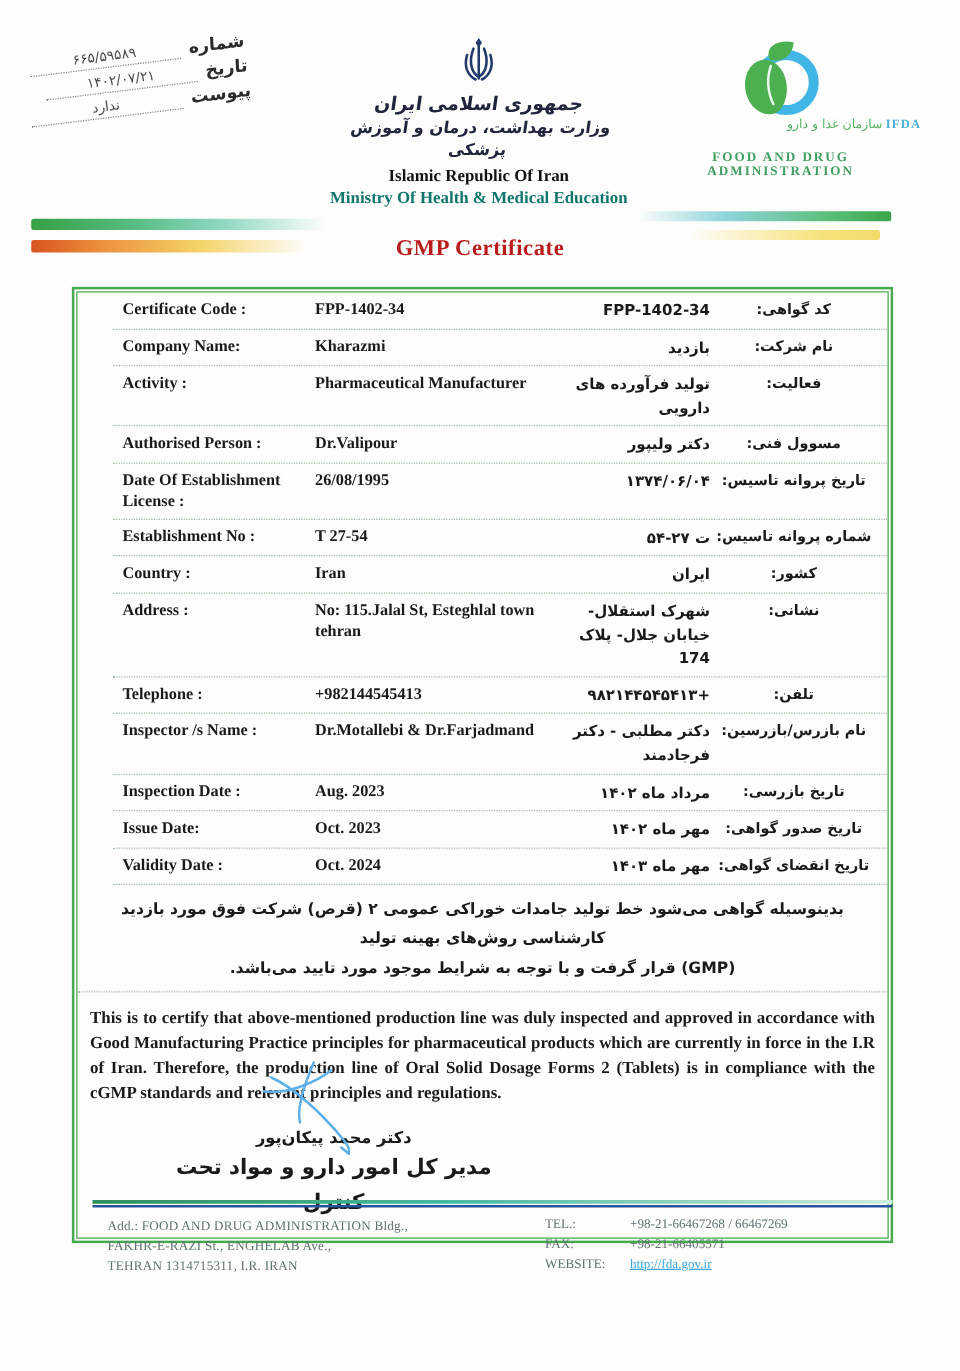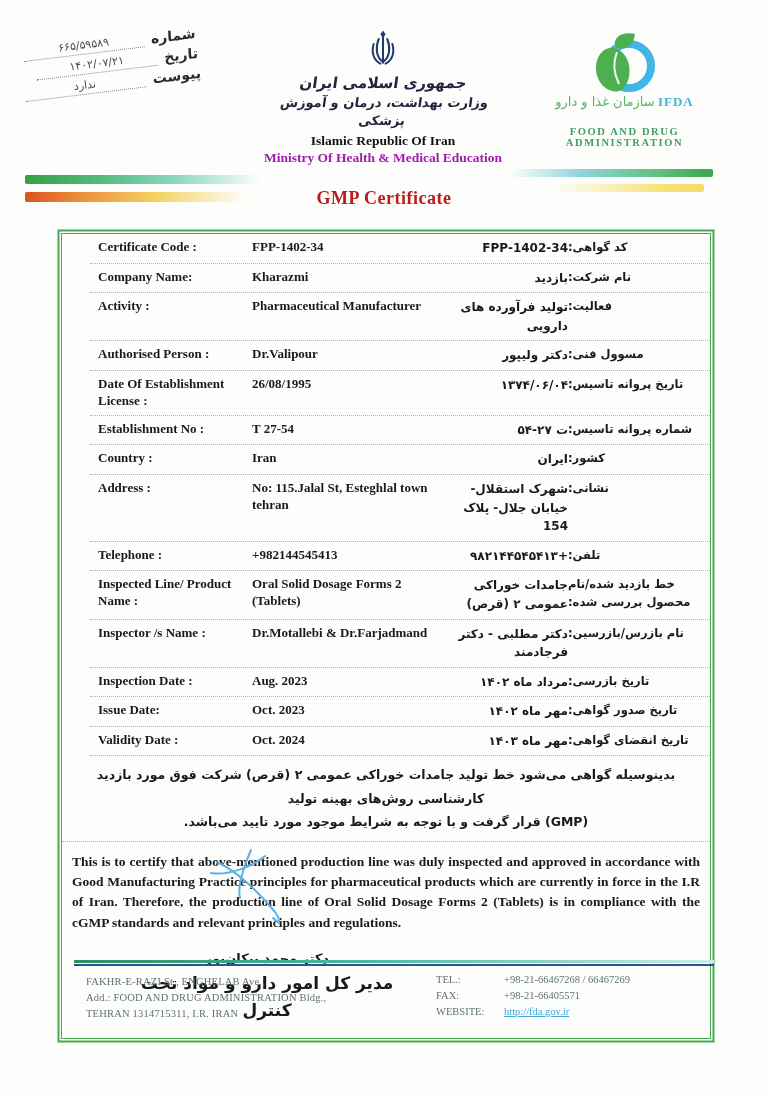--- a/index.html
+++ b/index.html
@@ -19,26 +19,26 @@
                padding:0 2px 2px 2px;direction:rtl;}
 
   
   .ministry{position:absolute;left:258px;top:28px;width:250px;text-align:center;}
   .emblem{display:block;margin:0 auto 2px auto;}
   .fa-callig1{font-family:"DejaVu Sans",sans-serif;font-size:15px;font-weight:bold;
               color:#20253d;transform:skewX(-8deg);line-height:1.3;}
   .fa-callig2{font-family:"DejaVu Sans",sans-serif;font-size:13px;font-weight:bold;
               color:#20253d;transform:skewX(-8deg);line-height:1.4;margin-bottom:3px;}
   .min-en1{font-size:13.5px;font-weight:bold;line-height:1.25;color:#111;}
-  .min-en2{font-size:13.5px;font-weight:bold;line-height:1.25;color:#a21caf;}
+  .min-en2{font-size:13.5px;font-weight:bold;line-height:1.25;color:#0f766e;}
 
   
   .fda{position:absolute;left:512px;top:32px;width:225px;text-align:center;}
   .fda-logo{display:block;margin:0 auto;}
-  .fda-caption{font-size:13px;margin-top:-14px;}
+  .fda-caption{font-size:10px;margin-top:-14px;text-align:right;}
   .fda-caption .cap-fa{font-family:"DejaVu Sans",sans-serif;color:#58b368;}
   .fda-caption .cap-en{color:#49b0d8;font-weight:bold;letter-spacing:1px;}
   .fda-title{margin-top:16px;font-size:10.5px;font-weight:bold;color:#3f9e63;
              letter-spacing:1.6px;}
 
   
   .bar{position:absolute;height:9px;border-radius:2px;}
   .bar-left-green{left:25px;top:175px;width:235px;
     background:linear-gradient(90deg,#35a043 0%,#57bd83 35%,#8fd8c2 65%,rgba(200,240,225,0) 100%);}
   .bar-left-orange{left:25px;top:192px;width:220px;height:10px;
@@ -55,21 +55,21 @@
             border:1px solid #46a84f;
             box-shadow:0 0 0 1.5px #ffffff,0 0 0 3.5px #46a84f;
             background:#fdfdfb;}
   .trow{display:grid;grid-template-columns:152px 180px 1fr 134px;
         border-bottom:1px dotted #a3bca3;padding:5px 8px 5px 8px;align-items:start;margin-left:28px;}
   .cell-label-en{font-size:13px;font-weight:bold;line-height:1.3;}
   .cell-value-en{font-size:13px;font-weight:bold;line-height:1.3;padding-left:2px;}
   .cell-value-fa{font-family:"DejaVu Sans",sans-serif;direction:rtl;font-size:12px;
                  font-weight:bold;text-align:right;padding-left:6px;line-height:1.55;}
   .cell-label-fa{font-family:"DejaVu Sans",sans-serif;direction:rtl;font-size:11.5px;
-                 font-weight:bold;text-align:left;line-height:1.5;}
+                 font-weight:bold;text-align:center;line-height:1.5;}
   .fa-para{direction:rtl;font-family:"DejaVu Sans",sans-serif;font-size:12.5px;
            font-weight:bold;padding:7px 12px 8px 12px;line-height:1.85;
            border-bottom:1px dotted #a3bca3;text-align:center;}
   .en-para{font-size:13.5px;font-weight:bold;text-align:justify;line-height:1.5;
            padding:10px 10px 6px 10px;}
   .sign-block{margin:10px 0 14px 70px;width:270px;text-align:center;}
   .sign-name{font-family:"DejaVu Sans",sans-serif;direction:rtl;font-size:13px;
              font-weight:bold;line-height:1.6;}
   .sign-title{font-family:"DejaVu Sans",sans-serif;direction:rtl;font-size:17px;
               font-weight:bold;line-height:1.6;}
@@ -193,37 +193,31 @@
   <div class="trow">
     <div class="cell-label-en en">Country :</div>
     <div class="cell-value-en en">Iran</div>
     <div class="cell-value-fa">ایران</div>
     <div class="cell-label-fa">کشور:</div>
   </div>
 
   <div class="trow">
     <div class="cell-label-en en">Address :</div>
     <div class="cell-value-en en">No: 115.Jalal St, Esteghlal town tehran</div>
-    <div class="cell-value-fa">شهرک استقلال- خیابان جلال- پلاک 154</div>
+    <div class="cell-value-fa">شهرک استقلال- خیابان جلال- پلاک 174</div>
     <div class="cell-label-fa">نشانی:</div>
   </div>
 
   <div class="trow">
     <div class="cell-label-en en">Telephone :</div>
     <div class="cell-value-en en">+982144545413</div>
     <div class="cell-value-fa">+۹۸۲۱۴۴۵۴۵۴۱۳</div>
     <div class="cell-label-fa">تلفن:</div>
   </div>
 
-  <div class="trow">
-    <div class="cell-label-en en">Inspected Line/ Product Name :</div>
-    <div class="cell-value-en en">Oral Solid Dosage Forms 2 (Tablets)</div>
-    <div class="cell-value-fa">جامدات خوراکی عمومی ۲ (قرص)</div>
-    <div class="cell-label-fa">خط بازدید شده/نام محصول بررسی شده:</div>
-  </div>
 
   <div class="trow">
     <div class="cell-label-en en">Inspector /s Name :</div>
     <div class="cell-value-en en">Dr.Motallebi &amp; Dr.Farjadmand</div>
     <div class="cell-value-fa">دکتر مطلبی - دکتر فرجادمند</div>
     <div class="cell-label-fa">نام بازرس/بازرسین:</div>
   </div>
 
   <div class="trow">
     <div class="cell-label-en en">Inspection Date :</div>
@@ -268,22 +262,22 @@
       <path d="M74,77 L68,72"></path>
     </g>
   </svg>
 
   <div class="footer-rule">
     <div class="grad"></div>
     <div class="navy"></div>
   </div>
 
   <div class="footer-left">
+    <div>Add.: FOOD AND DRUG ADMINISTRATION  Bldg.,</div>
     <div>FAKHR-E-RAZI St., ENGHELAB Ave.,</div>
-    <div>Add.: FOOD AND DRUG ADMINISTRATION  Bldg.,</div>
     <div>TEHRAN 1314715311, I.R. IRAN</div>
   </div>
 
   <div class="footer-right">
     <div class="contact-row">
       <span class="contact-label">TEL.:</span>
       <span>+98-21-66467268 / 66467269</span>
     </div>
     <div class="contact-row">
       <span class="contact-label">FAX:</span>

